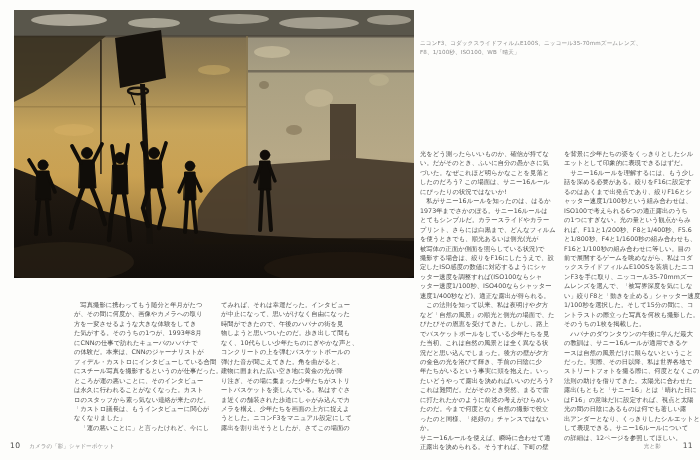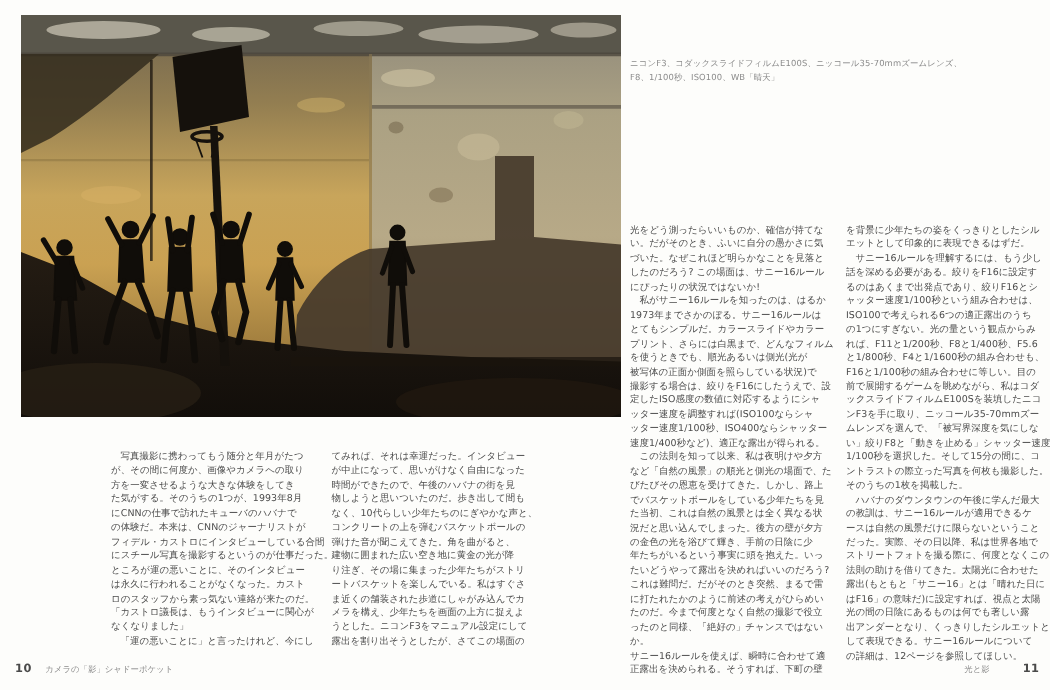--- a/index.html
+++ b/index.html
@@ -22,21 +22,21 @@
   .body-col{
     position:absolute;white-space:pre-line;
     font-size:6.3px;line-height:9.45px;color:#4b4b4b;
     letter-spacing:.05px;
   }
   #lcol1{left:74px;top:300px;width:160px;}
   #lcol2{left:221px;top:300px;width:138px;}
   #rcol1{left:420px;top:149px;width:138px;}
   #rcol2{left:564px;top:149px;width:138px;}
   .footer{position:absolute;top:441px;font-size:5.6px;color:#8b8b8b;white-space:nowrap;}
-  .footer .pagenum{font-size:7.6px;color:#4a4a4a;letter-spacing:.3px;font-weight:bold;}
+  .footer .pagenum{font-size:7.6px;color:#4a4a4a;letter-spacing:.3px;}
   #footer-left{left:10px;}
   #footer-left .title{margin-left:9px;}
   #footer-right{right:7px;}
   #footer-right .pagenum{margin-left:22px;}
 </style>
 </head>
 <body>
 
 <div class="spread">
 

